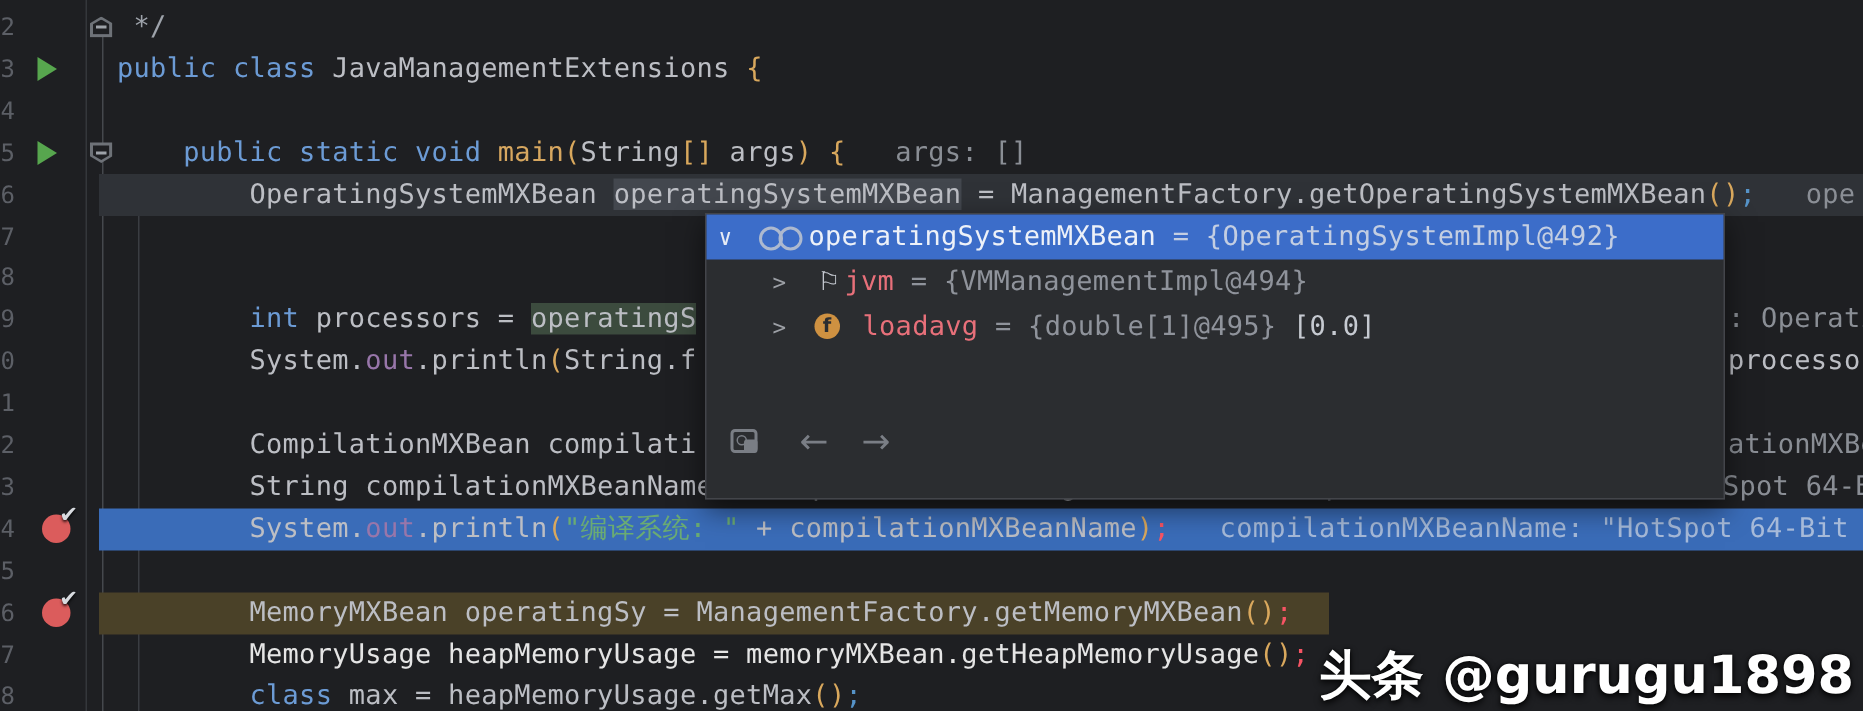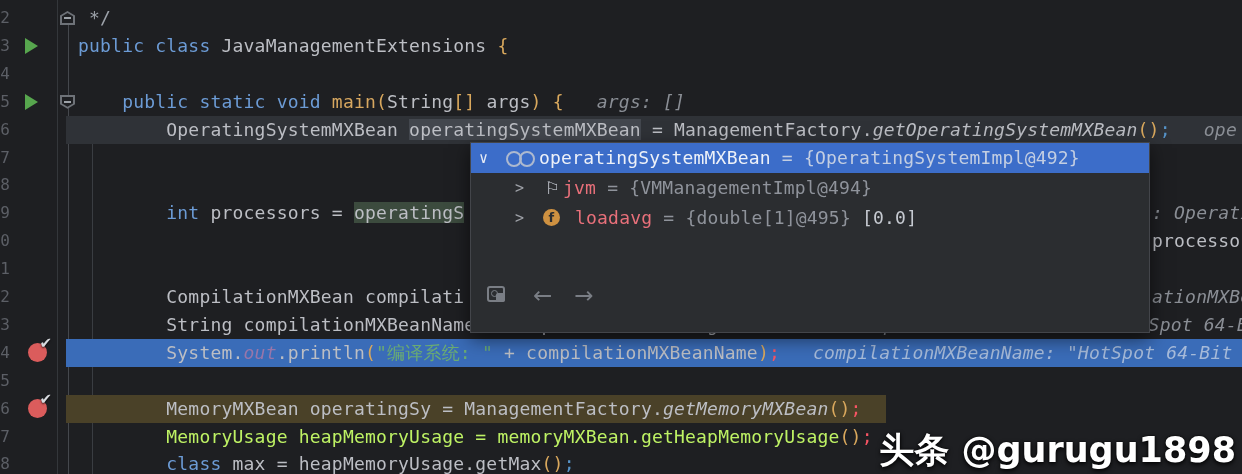--- a/index.html
+++ b/index.html
@@ -7,21 +7,21 @@
     font-family:"DejaVu Sans Mono","Liberation Mono",monospace;}
   .vline{position:absolute;width:1px;z-index:0;}
   .row{position:absolute;left:0;width:1242px;height:28px;z-index:1;}
   .band{position:absolute;top:0;height:28px;left:66px;}
   .lnum{position:absolute;left:-2px;top:0;width:12px;height:28px;line-height:28px;
     text-align:right;font-size:16px;}
   .code{position:absolute;left:78px;top:0;height:28px;line-height:28px;font-size:18px;
     letter-spacing:0.2px;white-space:pre;}
   .frag{position:absolute;top:0;height:28px;line-height:28px;font-size:18px;
     letter-spacing:0.2px;white-space:pre;}
-  .it{font-style:italic;}
+  .it{}
   .runico{position:absolute;left:25px;width:0;height:0;
     border-left:13px solid #57A64E;border-top:8px solid transparent;border-bottom:8px solid transparent;}
   .bp{position:absolute;left:28px;width:19px;height:19px;border-radius:50%;background:#DB5C5C;}
   .bp .chk{position:absolute;top:-9px;right:-5px;color:#D8DBE0;font-size:15px;
     font-family:"DejaVu Sans",sans-serif;text-shadow:0 1px 2px rgba(0,0,0,.8);}
   .fold{position:absolute;left:60px;width:15px;height:14px;}
   .f-o{position:absolute;inset:0;background:#6E7278;}
   .f-i{position:absolute;inset:2px;background:#1E1F22;}
   .up .f-o,.up .f-i{clip-path:polygon(50% 0,100% 32%,100% 100%,0 100%,0 32%);}
   .dn .f-o,.dn .f-i{clip-path:polygon(0 0,100% 0,100% 68%,50% 100%,0 68%);}
@@ -98,20 +98,21 @@
       <div class="row" style="top: 171.4px;">
         <div class="lnum" style="color: rgb(92, 95, 102);">8</div>
       </div>
       <div class="row" style="top: 199.3px;">
         <div class="lnum" style="color: rgb(92, 95, 102);">9</div>
         <span class="code"><span style="color: rgb(188, 190, 196);">        </span><span style="color: rgb(108, 155, 213);">int</span><span style="color: rgb(188, 190, 196);"> processors = </span><span style="color: rgb(188, 190, 196); background: rgb(60, 75, 62);">operatingS</span></span>
         <span class="frag it" style="color: rgb(138, 142, 149); left: 1152px;">: Operati</span>
       </div>
       <div class="row" style="top: 227.2px;">
         <div class="lnum" style="color: rgb(92, 95, 102);">0</div>
+        <span class="code"><span style="color: rgb(188, 190, 196);">        System.</span><span class="it" style="color: rgb(152, 118, 170);">out</span><span style="color: rgb(188, 190, 196);">.println</span><span style="color: rgb(217, 168, 93);">(</span><span style="color: rgb(188, 190, 196);">String.</span><span class="it" style="color: rgb(188, 190, 196);">f</span></span>
         <span class="frag" style="color: rgb(188, 190, 196); left: 1152px;">processor</span>
       </div>
       <div class="row" style="top: 255.1px;">
         <div class="lnum" style="color: rgb(92, 95, 102);">1</div>
         <span class="code"></span>
       </div>
       <div class="row" style="top: 283px;">
         <div class="lnum" style="color: rgb(92, 95, 102);">2</div>
         <span class="code"><span style="color: rgb(188, 190, 196);">        CompilationMXBean compilati</span></span>
         <span class="frag it" style="color: rgb(138, 142, 149); left: 1152px;">ationMXBe</span>
@@ -135,21 +136,21 @@
       <div class="row" style="top: 394.6px;">
         <div class="band" style="background: rgb(74, 65, 40); width: 820px;"></div>
         <div class="lnum" style="color: rgb(92, 95, 102);">6</div>
         <div class="bp" style="top: 4px;">
           <span class="chk">✔</span>
         </div>
         <span class="code"><span style="color: rgb(188, 190, 196);">        MemoryMXBean operatingSy = ManagementFactory.</span><span class="it" style="color: rgb(188, 190, 196);">getMemoryMXBean</span><span style="color: rgb(217, 168, 93);">()</span><span style="color: rgb(247, 84, 100);">;</span></span>
       </div>
       <div class="row" style="top: 422.5px;">
         <div class="lnum" style="color: rgb(92, 95, 102);">7</div>
-        <span class="code"><span style="color: #bef264;">        MemoryUsage heapMemoryUsage = memoryMXBean.getHeapMemoryUsage</span><span style="color: rgb(217, 168, 93);">()</span><span style="color: rgb(247, 84, 100);">;</span></span>
+        <span class="code"><span style="color: #e5e5e5;">        MemoryUsage heapMemoryUsage = memoryMXBean.getHeapMemoryUsage</span><span style="color: rgb(217, 168, 93);">()</span><span style="color: rgb(247, 84, 100);">;</span></span>
       </div>
       <div class="row" style="top: 450.4px;">
         <div class="lnum" style="color: rgb(92, 95, 102);">8</div>
         <span class="code"><span style="color: rgb(188, 190, 196);">        </span><span style="color: rgb(108, 155, 213);">class</span><span style="color: rgb(188, 190, 196);"> max = heapMemoryUsage.getMax</span><span style="color: rgb(217, 168, 93);">()</span><span style="color: rgb(86, 147, 200);">;</span></span>
       </div>
     </div>
   <div id="popup" style="left: 470px; top: 142px; width: 680px; height: 191px;">
       <div class="prow" style="top: 0px; background: rgb(60, 109, 201);"><span class="chev" style="left: 8px; color: rgb(230, 235, 245);">∨</span><span class="glasses" style="left: 35px;"><i></i><i></i></span><span class="ptxt" style="left: 68px;"><span style="color: rgb(237, 241, 248);">operatingSystemMXBean</span><span style="color: rgb(195, 206, 226);"> = </span><span style="color: rgb(195, 206, 226);">{OperatingSystemImpl@492}</span></span></div>
       <div class="prow" style="top: 30px;"><span class="chev" style="left: 44px;">&gt;</span><span class="flagico" style="left: 74px;">⚐</span><span class="ptxt" style="left: 92px;"><span style="color: rgb(232, 112, 122);">jvm</span><span style="color: rgb(143, 147, 155);"> = </span><span style="color: rgb(143, 147, 155);">{VMManagementImpl@494}</span></span></div>
       <div class="prow" style="top: 60px;"><span class="chev" style="left: 44px;">&gt;</span><span class="fico" style="left: 72px;">f</span><span class="ptxt" style="left: 104px;"><span style="color: rgb(232, 112, 122);">loadavg</span><span style="color: rgb(143, 147, 155);"> = </span><span style="color: rgb(143, 147, 155);">{double[1]@495}</span><span style="color: rgb(198, 202, 209);"> [0.0]</span></span></div>

